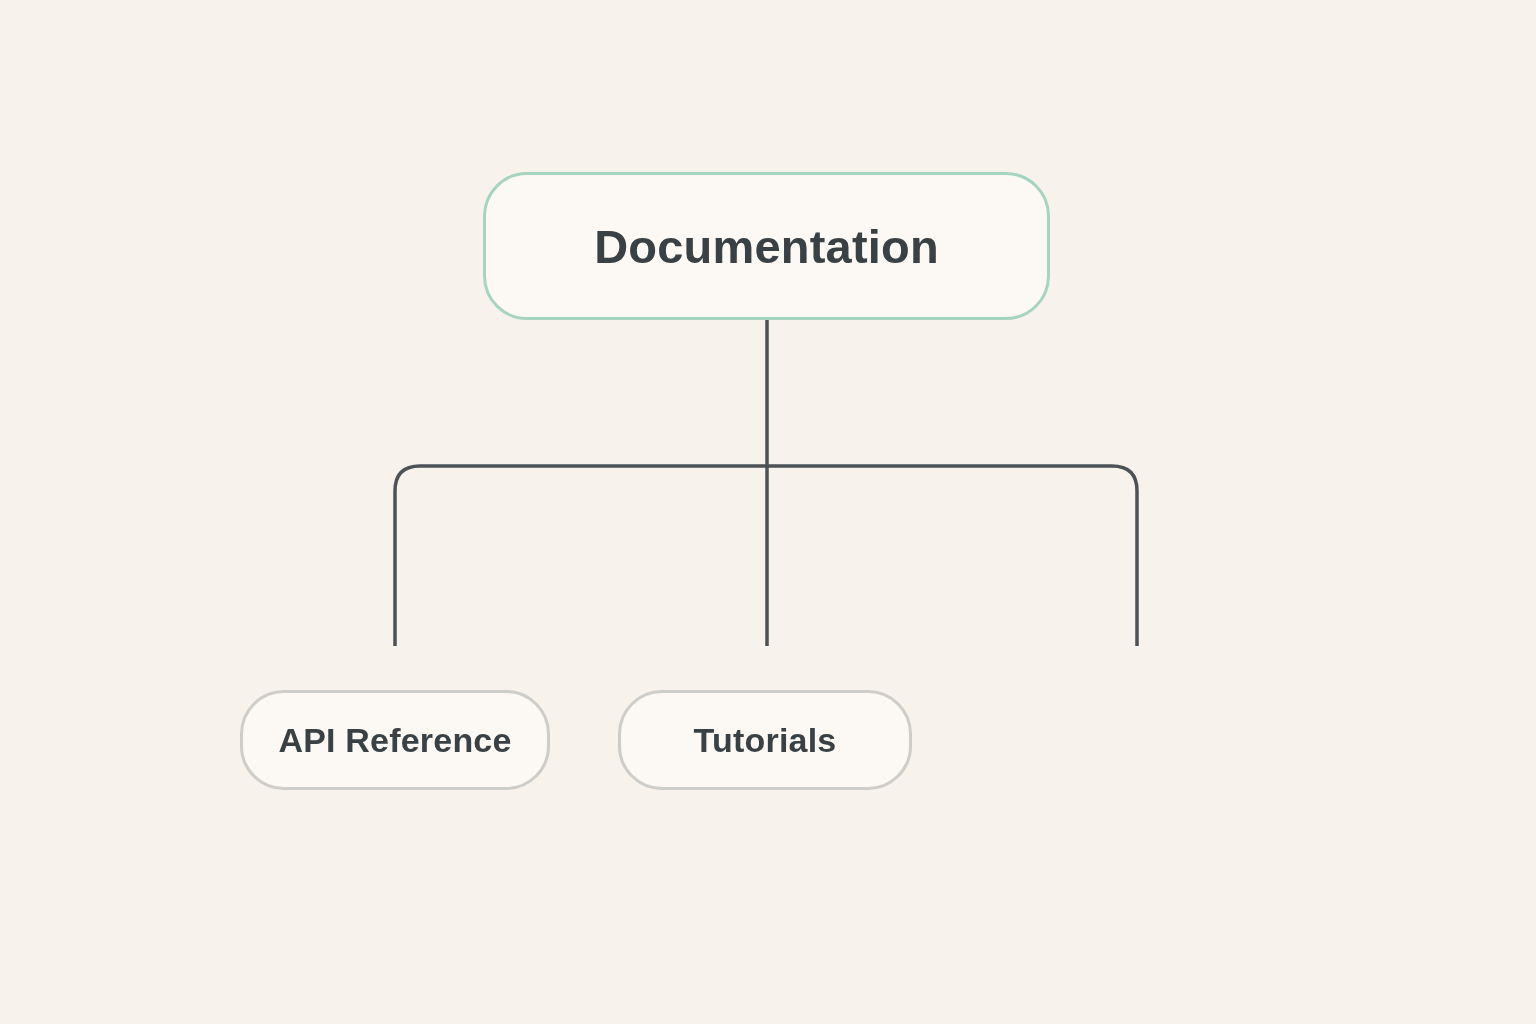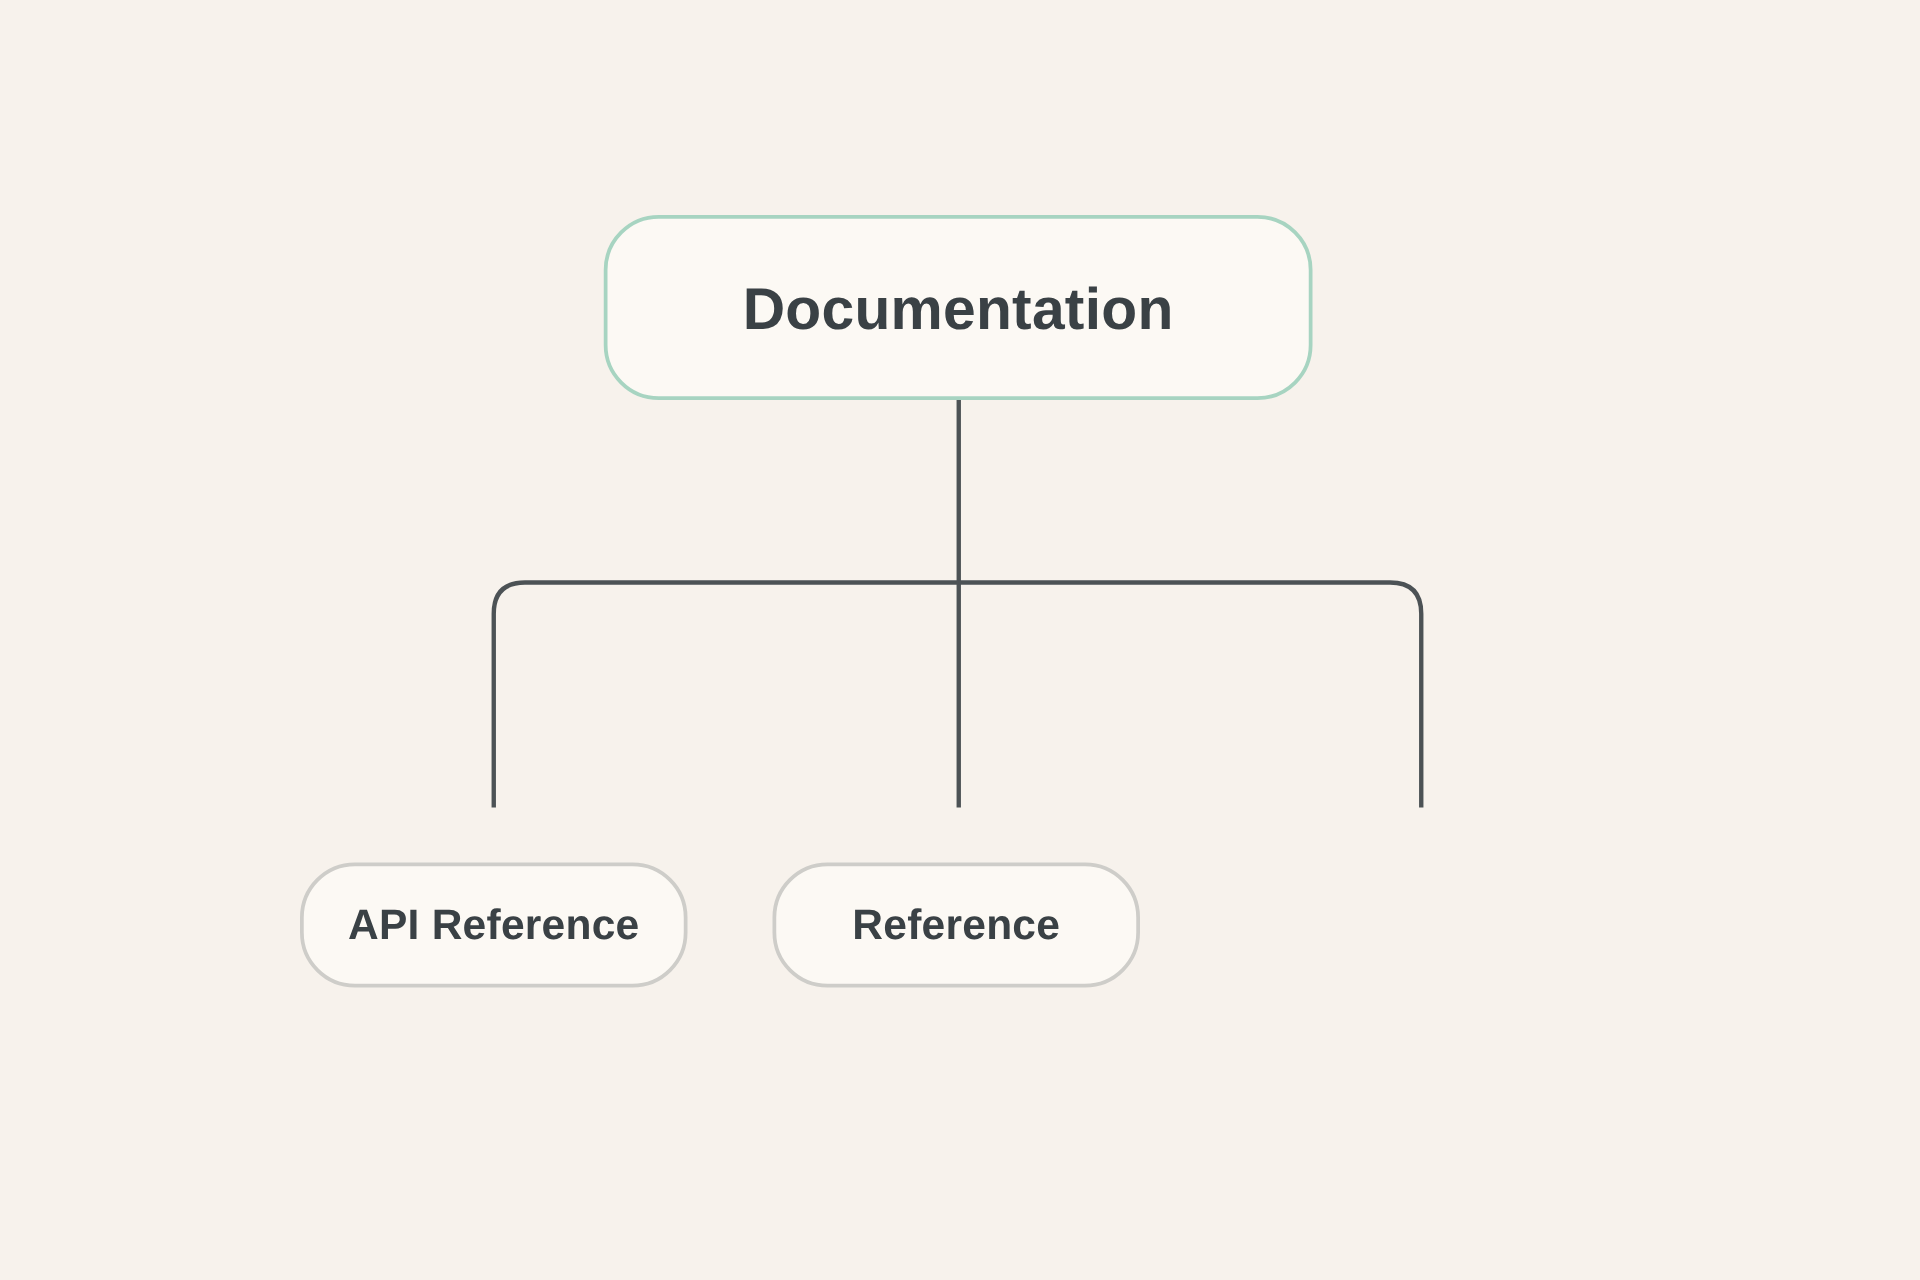--- a/index.html
+++ b/index.html
@@ -75,17 +75,17 @@
 
   <div class="node node-root">
     <span>Documentation</span>
   </div>
 
   <div class="node node-child node-api">
     <span>API Reference</span>
   </div>
 
   <div class="node node-child node-tutorials">
-    <span>Reference</span>
+    <span>Tutorials</span>
   </div>
 
 
 </div>
 
 </body></html>

